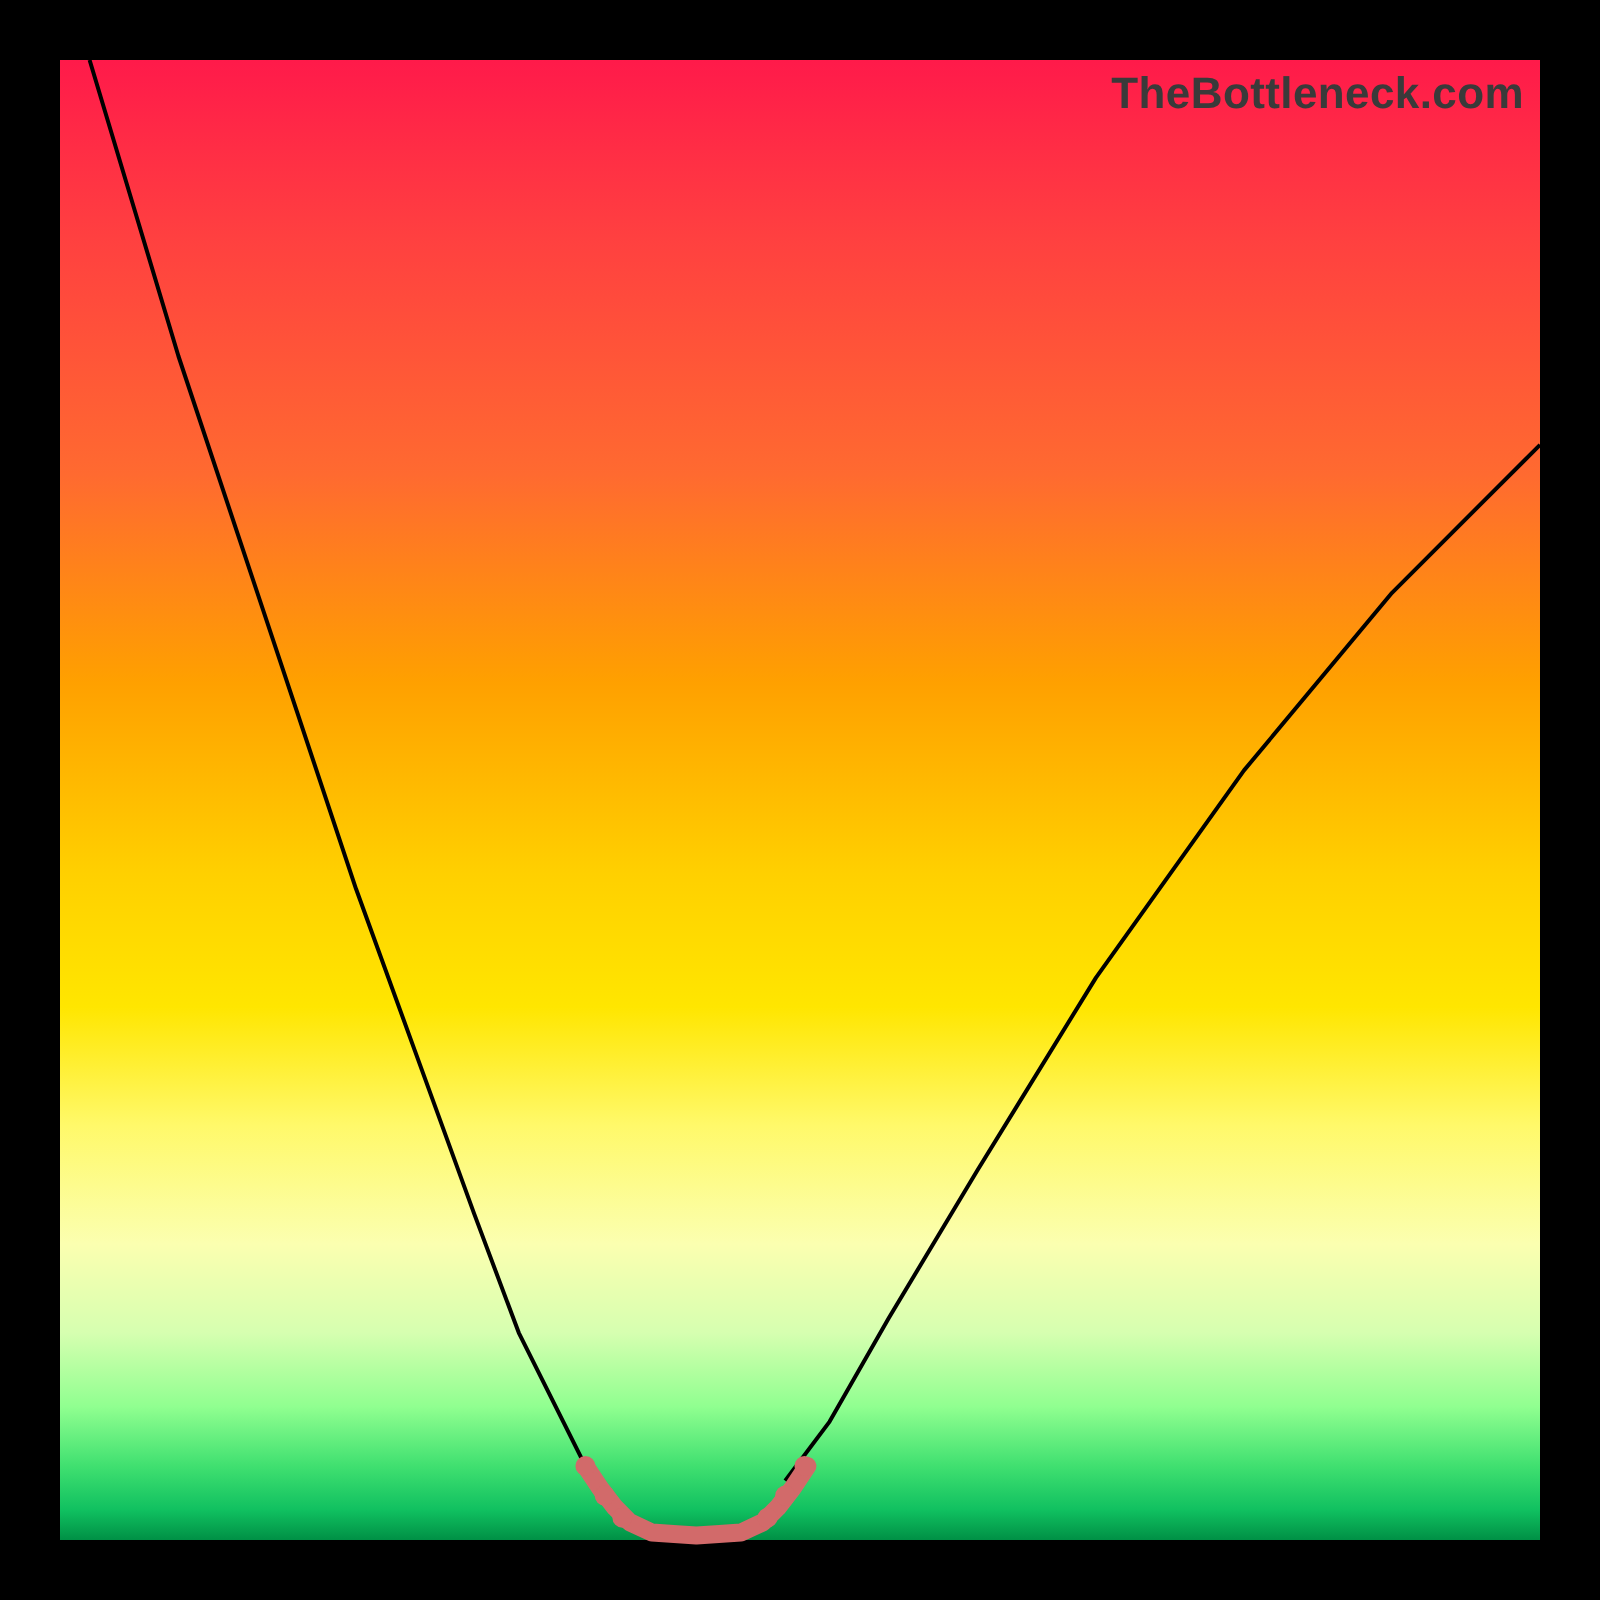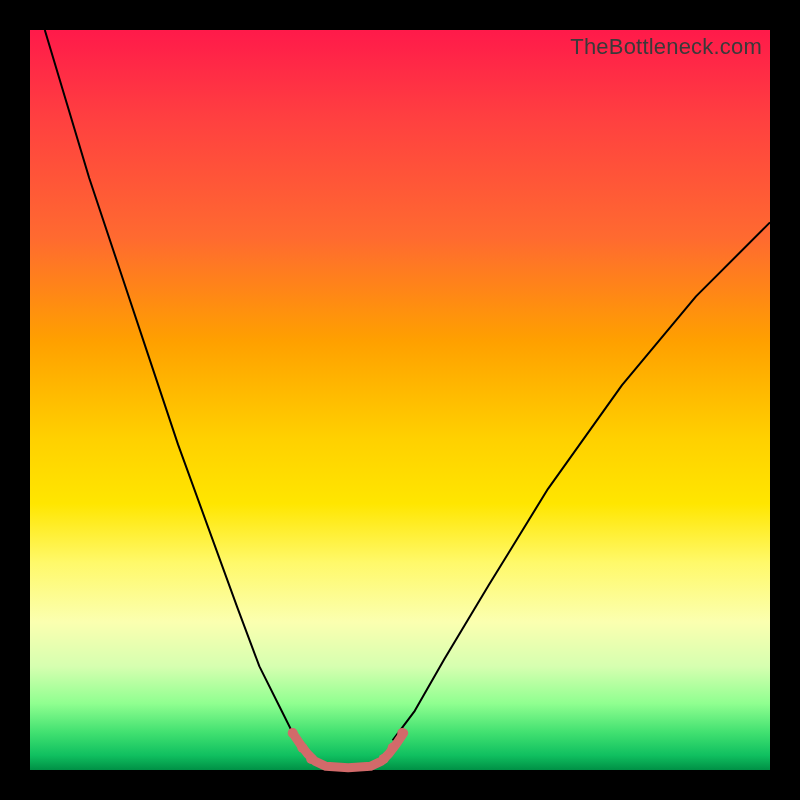--- a/index.html
+++ b/index.html
@@ -32,21 +32,21 @@
       #10c060 98%,
       #009045 100%
     );
   }
   .watermark {
     position: absolute;
     top: 4px;
     right: 8px;
     font-family: Arial, Helvetica, sans-serif;
     font-size: 22px;
-    font-weight: 400;
+    font-weight: 700;
     color: #3a3a3a;
     letter-spacing: 0.2px;
     user-select: none;
   }
   svg.curve {
     position: absolute;
     left: 0; top: 0;
     width: 100%; height: 100%;
     overflow: visible;
   }

